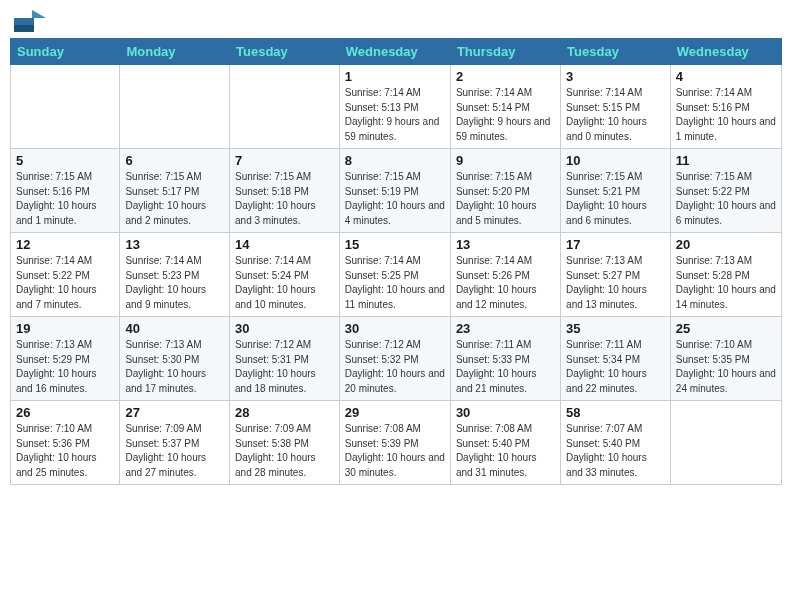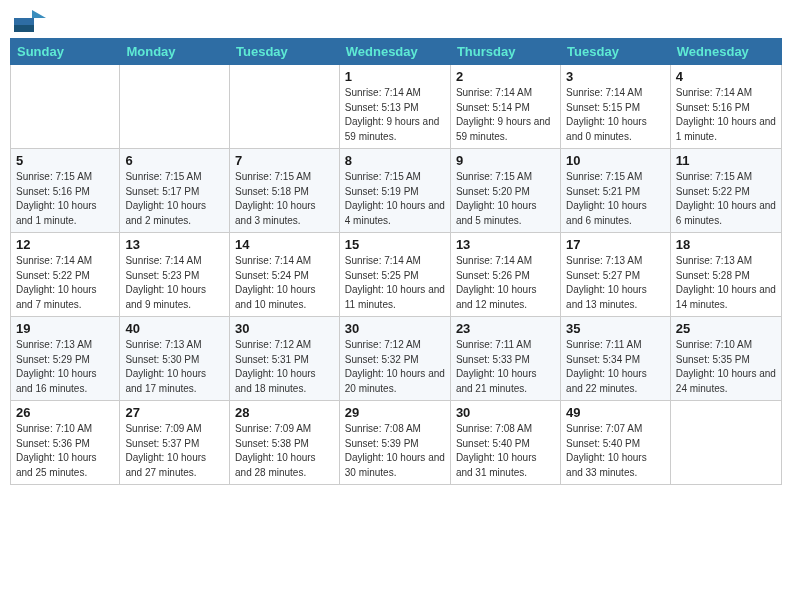--- a/index.html
+++ b/index.html
@@ -221,21 +221,21 @@
 Sunset: 5:26 PM
 Daylight: 10 hours and 12 minutes.</div>
         </td>
         <td>
           <span class="day-number">17</span>
           <div class="day-info" style="white-space: pre-line;">Sunrise: 7:13 AM
 Sunset: 5:27 PM
 Daylight: 10 hours and 13 minutes.</div>
         </td>
         <td>
-          <span class="day-number">18</span>
+          <span class="day-number">20</span>
           <div class="day-info" style="white-space: pre-line;">Sunrise: 7:13 AM
 Sunset: 5:28 PM
 Daylight: 10 hours and 14 minutes.</div>
         </td>
       </tr>
       <tr>
         <td>
           <span class="day-number">19</span>
           <div class="day-info" style="white-space: pre-line;">Sunrise: 7:13 AM
 Sunset: 5:29 PM
@@ -303,21 +303,21 @@
 Sunset: 5:39 PM
 Daylight: 10 hours and 30 minutes.</div>
         </td>
         <td>
           <span class="day-number">30</span>
           <div class="day-info" style="white-space: pre-line;">Sunrise: 7:08 AM
 Sunset: 5:40 PM
 Daylight: 10 hours and 31 minutes.</div>
         </td>
         <td>
-          <span class="day-number">49</span>
+          <span class="day-number">58</span>
           <div class="day-info" style="white-space: pre-line;">Sunrise: 7:07 AM
 Sunset: 5:40 PM
 Daylight: 10 hours and 33 minutes.</div>
         </td>
         <td class="empty-cell"></td>
       </tr>
     </tbody>
 </table>
 
 </body></html>

